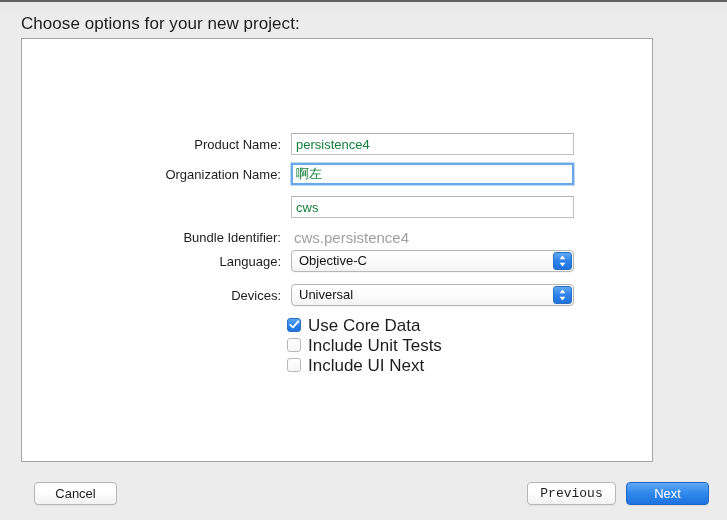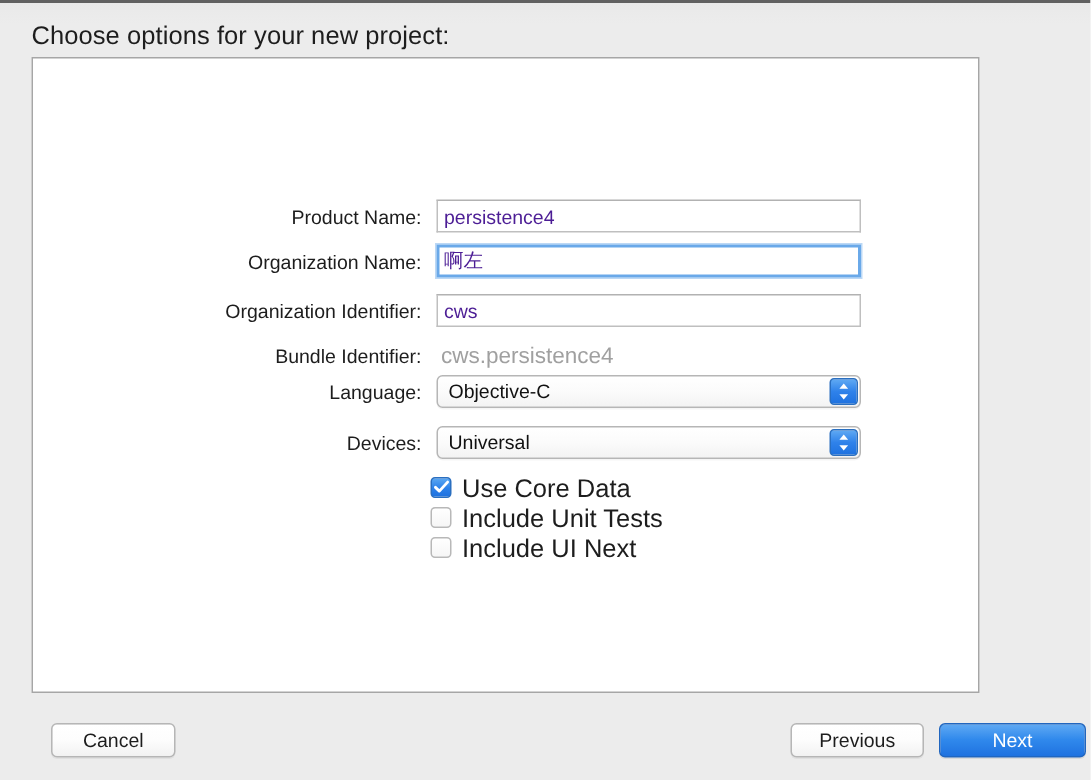--- a/index.html
+++ b/index.html
@@ -80,21 +80,21 @@
     top: 0;
     width: 283px;
     height: 22px;
     box-sizing: border-box;
     background: #ffffff;
     border: 1px solid #bfbfbf;
     border-top-color: #b2b2b2;
     border-radius: 0;
     font-family: "Liberation Sans", sans-serif;
     font-size: 13px;
-    color: #4c1d95;
+    color: #15803d;
     padding: 0 4px;
     outline: none;
     line-height: 20px;
   }
   .text-field.focused {
     border: 2px solid #6aa9e9;
     box-shadow: 0 0 0 1px rgba(106,169,233,0.45);
     padding: 0 3px;
   }
 
@@ -195,42 +195,41 @@
     box-shadow: 0 1px 0 rgba(0,0,0,0.05);
   }
   .btn-default {
     background: linear-gradient(to bottom, #5fa9f3 0%, #3089ec 48%, #1f72e0 100%);
     border: 1px solid #2166bf;
     color: #ffffff;
     box-shadow: 0 1px 0 rgba(0,0,0,0.08);
   }
 
   #btn-cancel   { left: 21px;  top: 480px; width: 83px; margin-left: 13px; }
-  #btn-previous { left: 527px; top: 480px; width: 89px; }
-  #btn-next     { left: 626px; top: 480px; width: 98px; }
+  #btn-previous { left: 527px; top: 480px; width: 89px; font-family: Liberation Mono, monospace; }
+  #btn-next     { left: 626px; top: 480px; width: 83px; }
 </style>
 </head>
 <body>
 
 <div id="window">
 
   <div id="header-prompt">Choose options for your new project:</div>
 
   <div id="content-box">
     <div id="form">
         <div class="form-row" style="top: 94px;">
           <div class="row-label">Product Name:</div>
           <input type="text" class="text-field" value="persistence4" style="">
         </div>
         <div class="form-row" style="top: 124px;">
           <div class="row-label">Organization Name:</div>
           <input type="text" class="text-field focused" value="啊左" style="">
         </div>
         <div class="form-row" style="top: 157px;">
-          <div class="row-label">Organization Identifier:</div>
           <input type="text" class="text-field" value="cws" style="">
         </div>
         <div class="form-row" style="top: 187px;">
           <div class="row-label">Bundle Identifier:</div>
           <div class="static-value">cws.persistence4</div>
         </div>
         <div class="form-row" style="top: 211px;">
           <div class="row-label">Language:</div>
           <div class="popup">
             <div class="popup-label">Objective-C</div>

